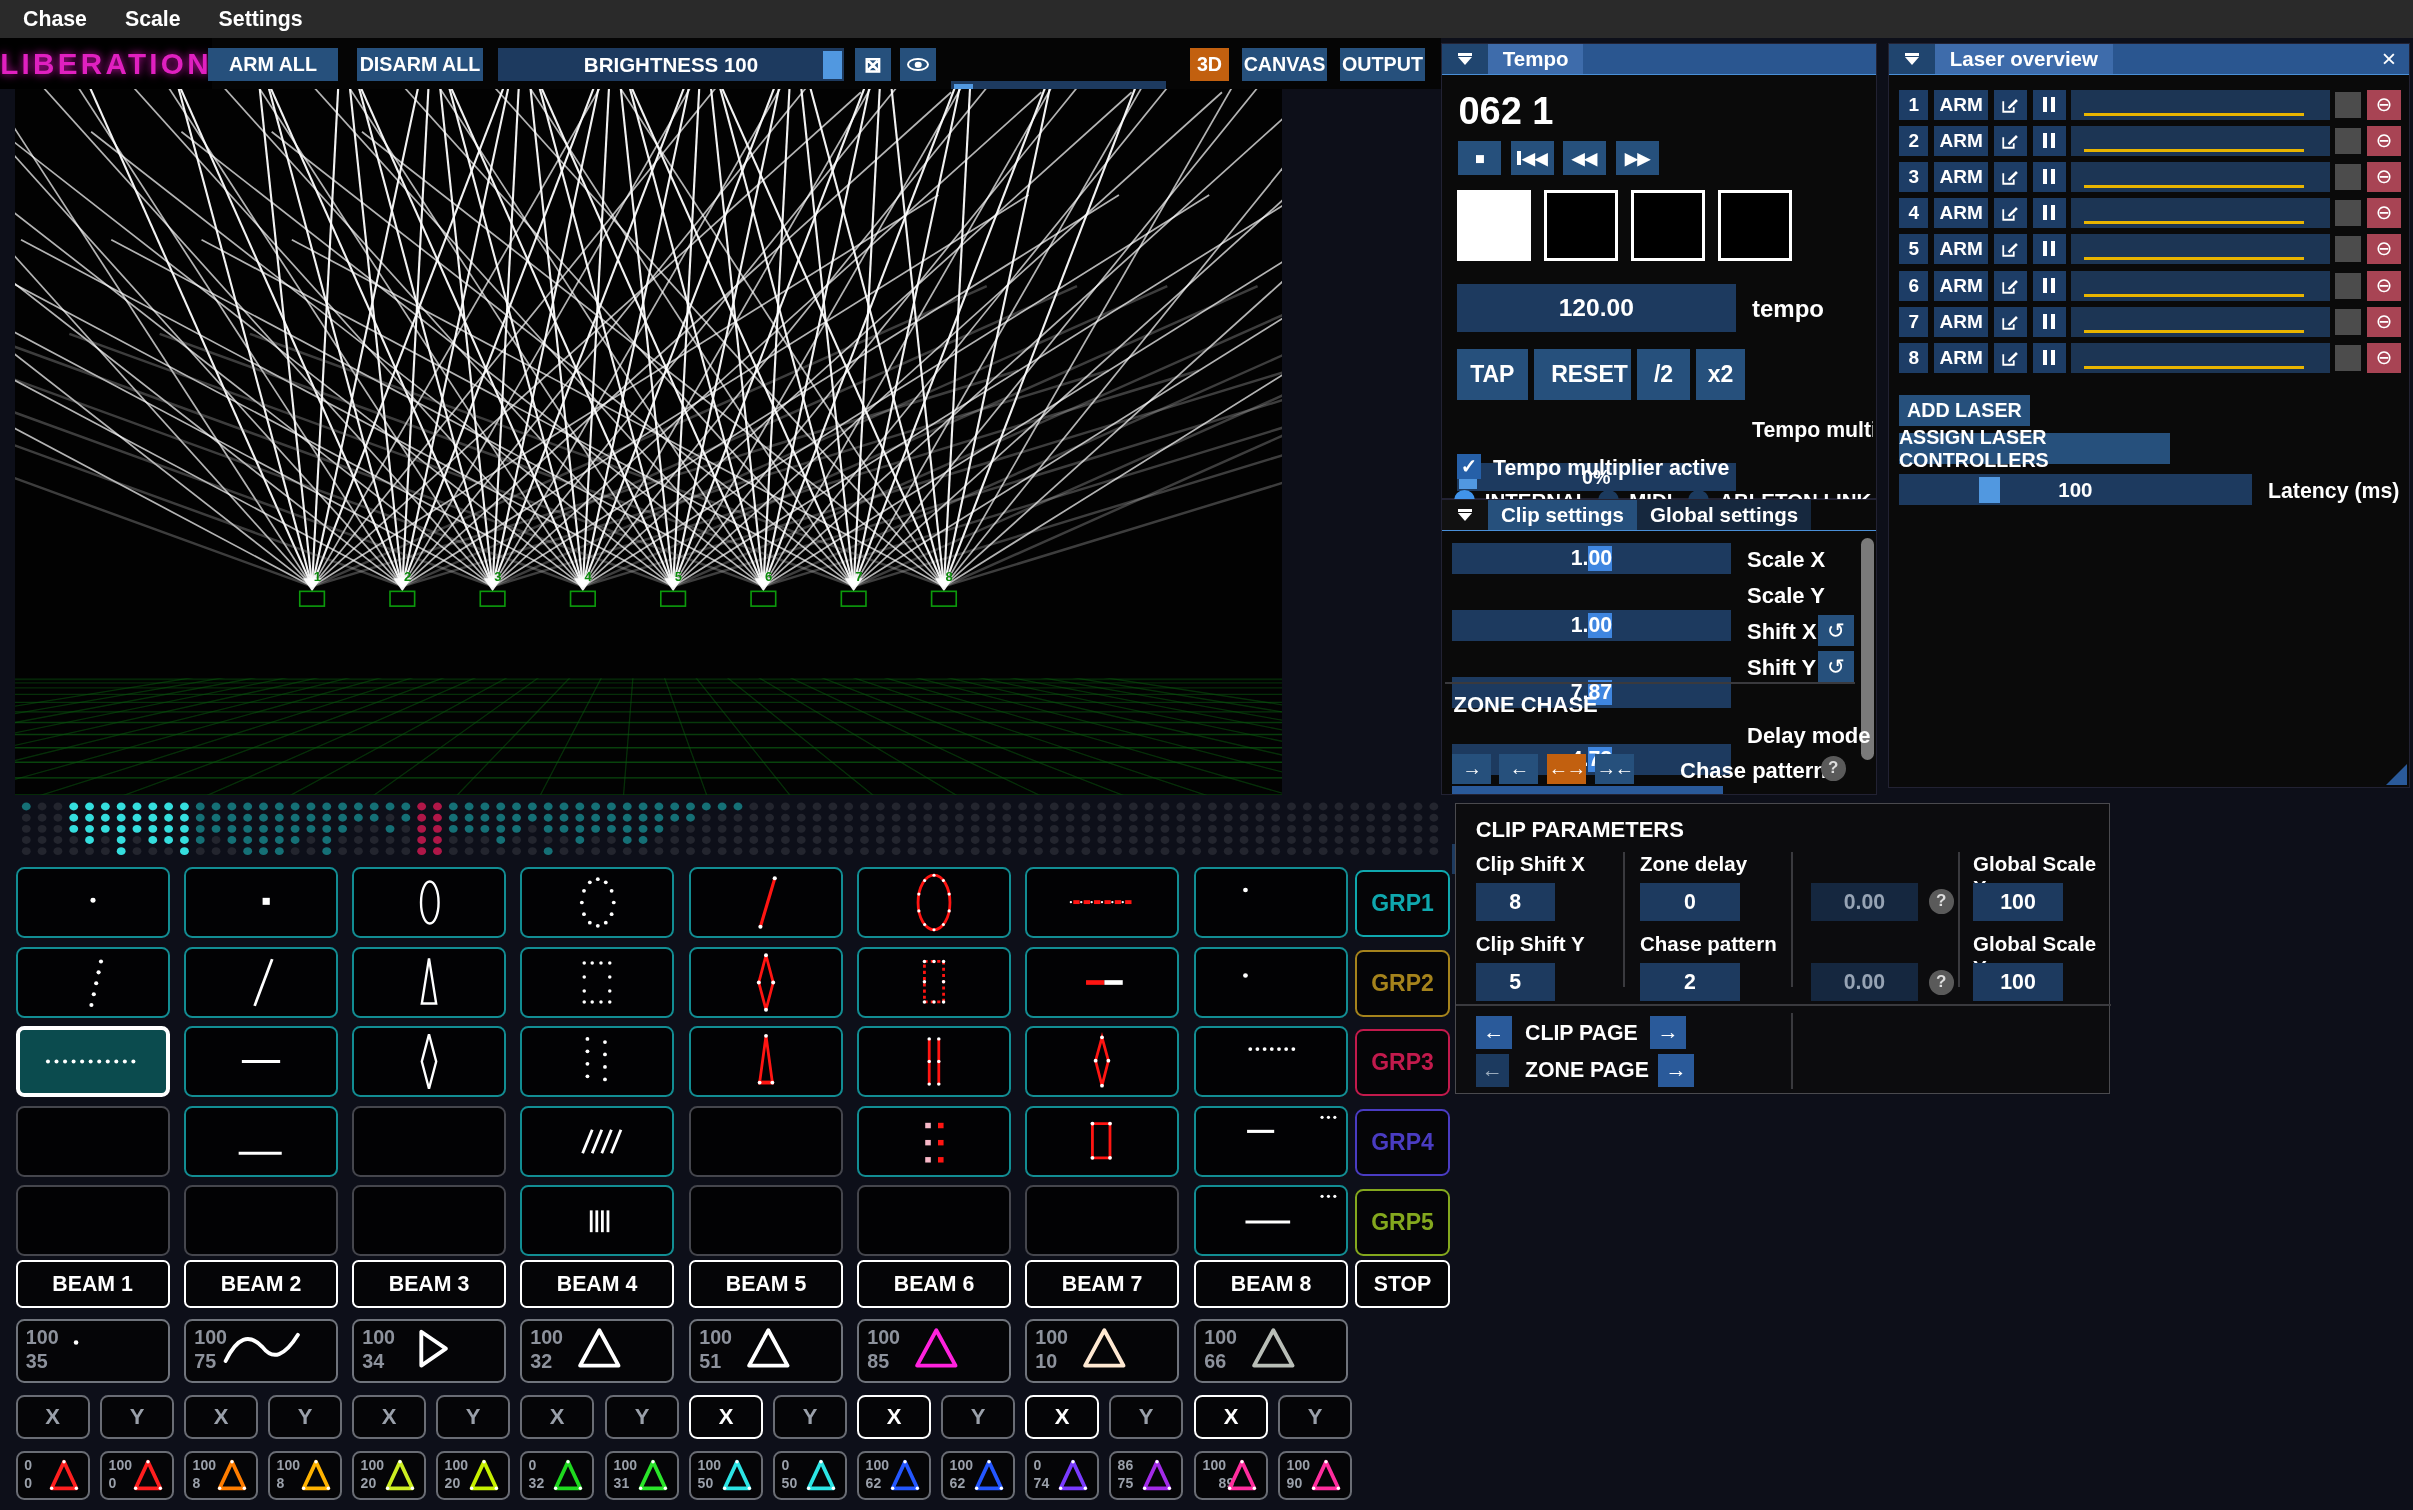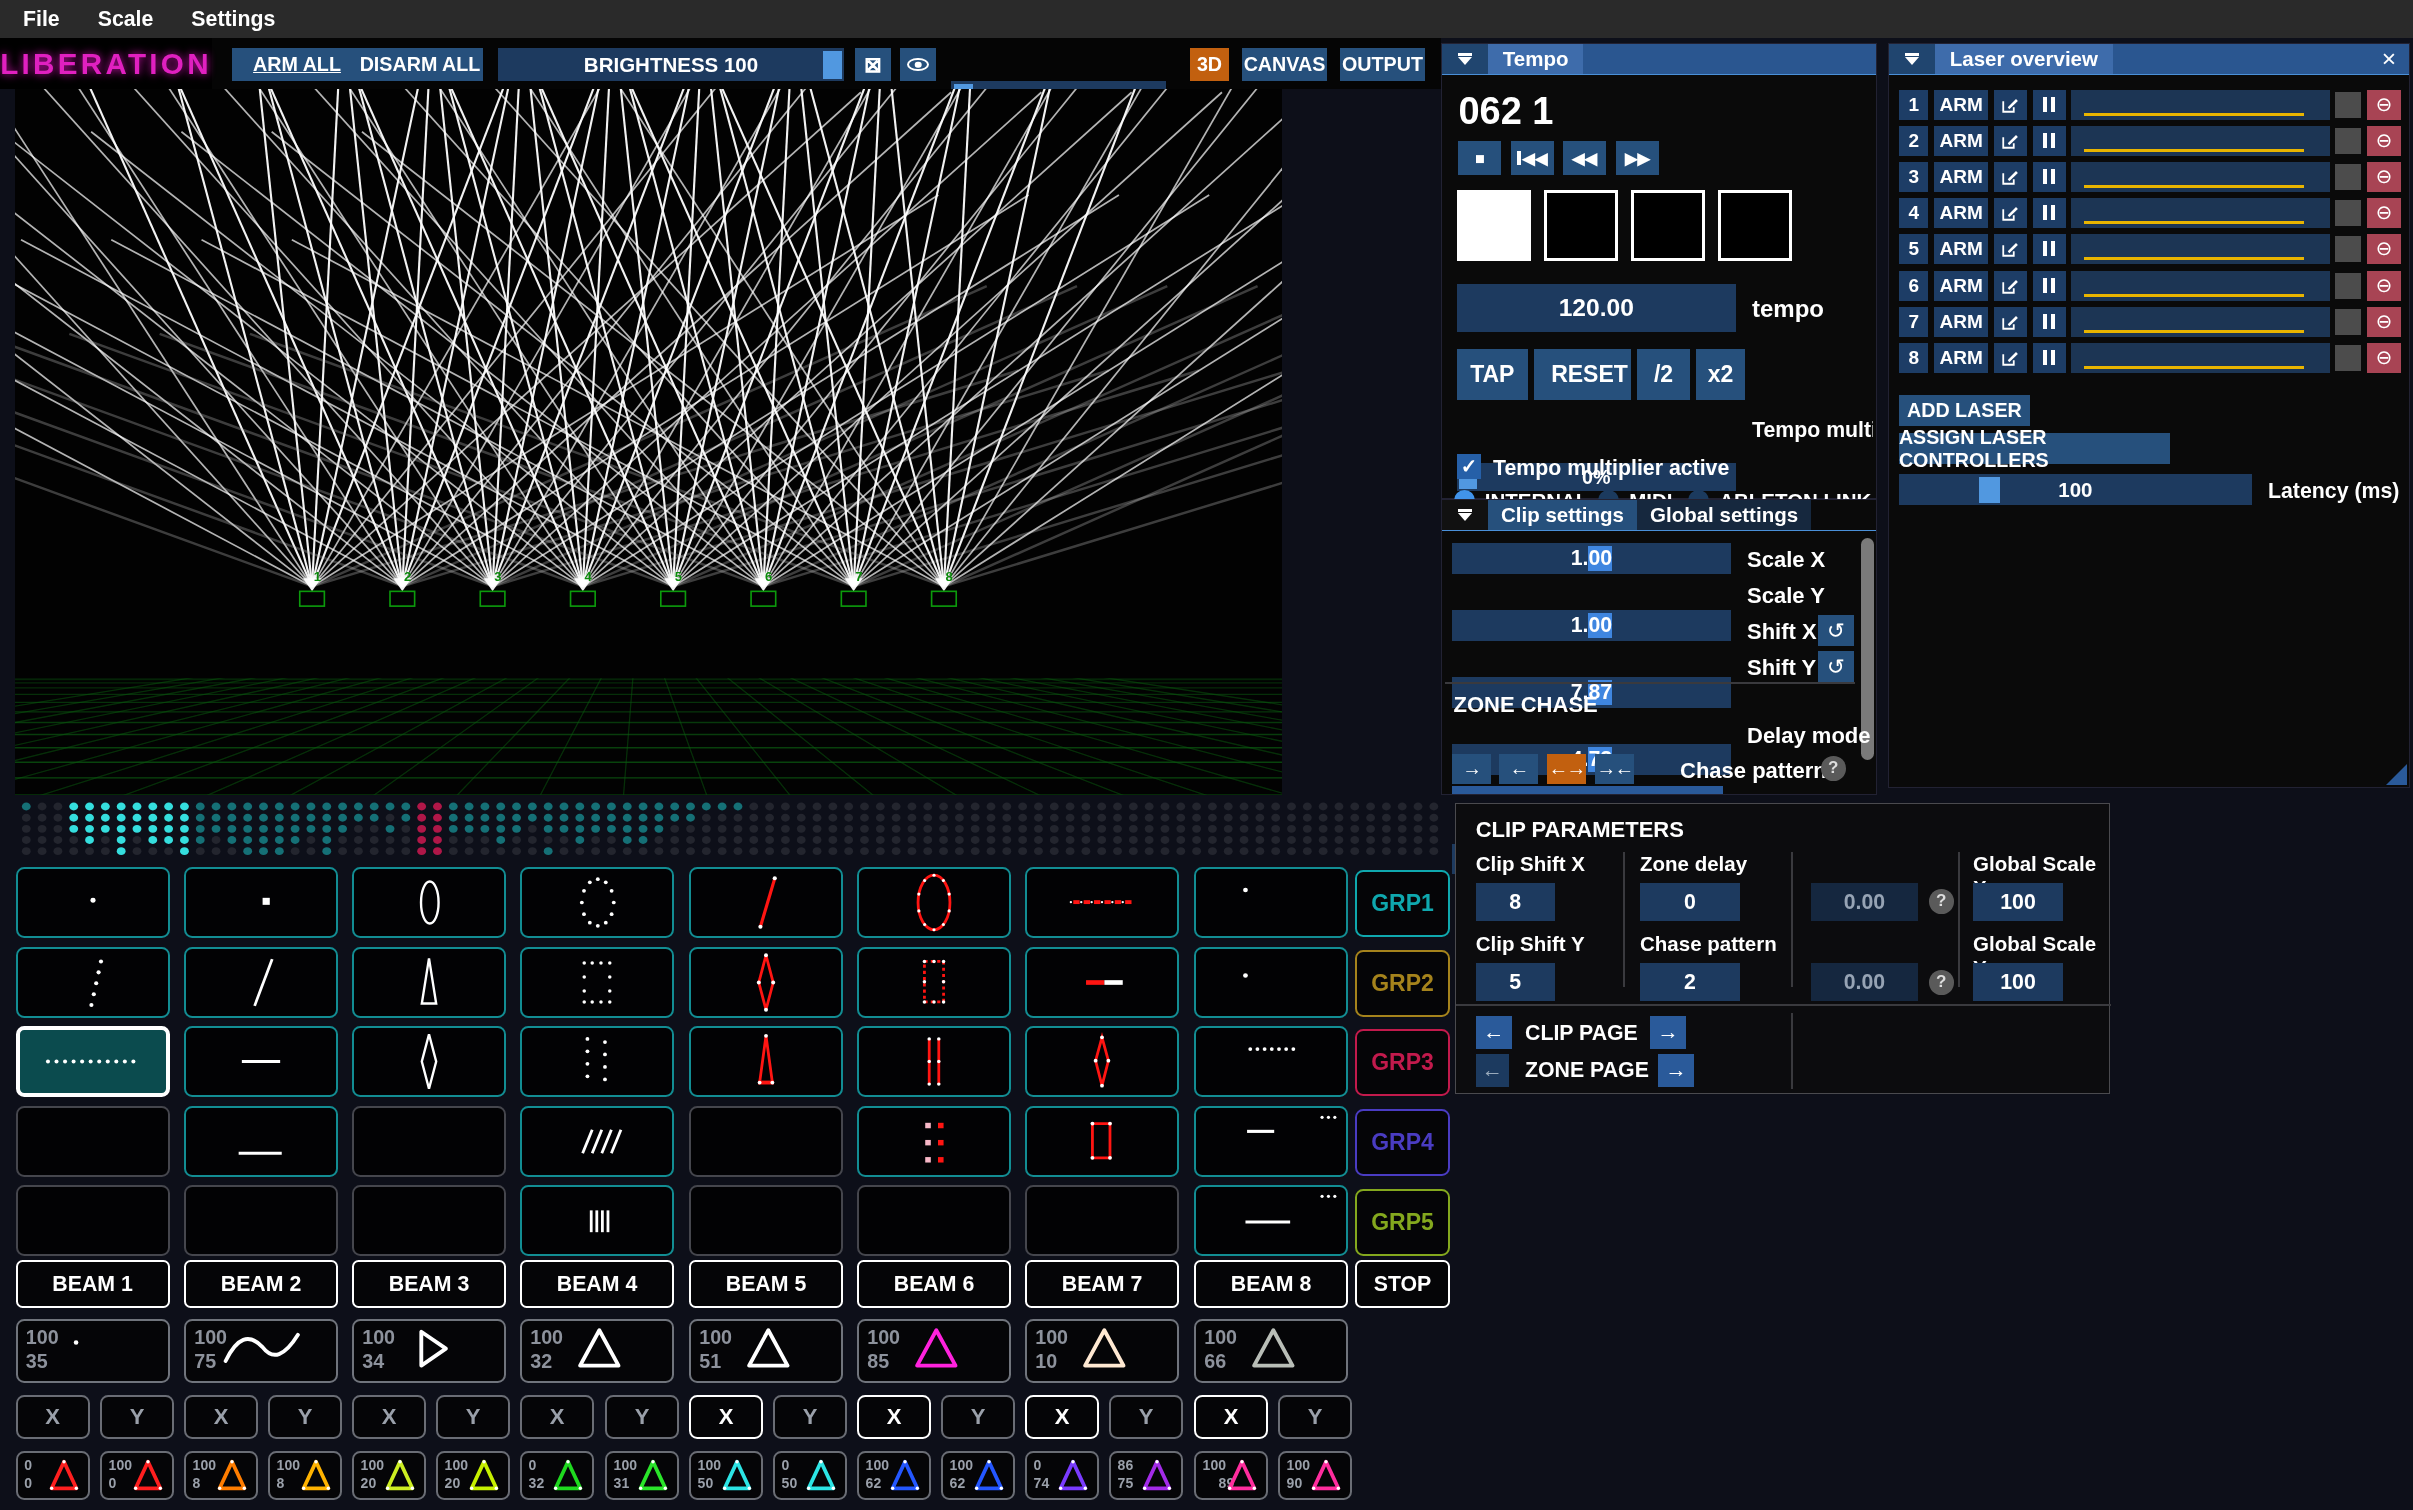--- a/index.html
+++ b/index.html
@@ -72,28 +72,28 @@
   .xybtn.on{border-color:#fff;color:#fff;}
   .palcell{position:absolute;background:#050507;border:2.5px solid #6a6d75;border-radius:8.2px;}
   .pnum{position:absolute;left:6.6px;color:#9aa0aa;font-size:14px;font-weight:bold;line-height:1;}
 </style>
 </head>
 <body>
 
 <div id="app">
 
   <div id="menubar" class="abs">
-    <span>File</span>
+    <span>Chase</span>
     <span>Scale</span>
     <span>Settings</span>
   </div>
 
   <div id="toolbar" class="abs"></div>
   <div id="logo" class="abs">LIBERATION</div>
-  <div class="abs tbtn" style="left:232px;top:48px;width:130px;height:33px;text-decoration:underline;">ARM ALL</div>
+  <div class="abs tbtn" style="left:208px;top:48px;width:130px;height:33px;">ARM ALL</div>
   <div class="abs tbtn" style="left:357px;top:48px;width:126px;height:33px;">DISARM ALL</div>
   <div class="abs slider" style="left:498px;top:48px;width:346px;height:33px;font-size:20.5px;">
     <span>BRIGHTNESS 100</span>
     <i class="handle" style="right:1.6px;"></i>
   </div>
   <div class="abs tbtn" style="left:855px;top:48px;width:36px;height:33px;font-size:22px;">
       <span class="icon-note">⊠</span>
     </div>
   <div class="abs tbtn" style="left:900px;top:48px;width:36px;height:33px;">
       <span class="eye">

